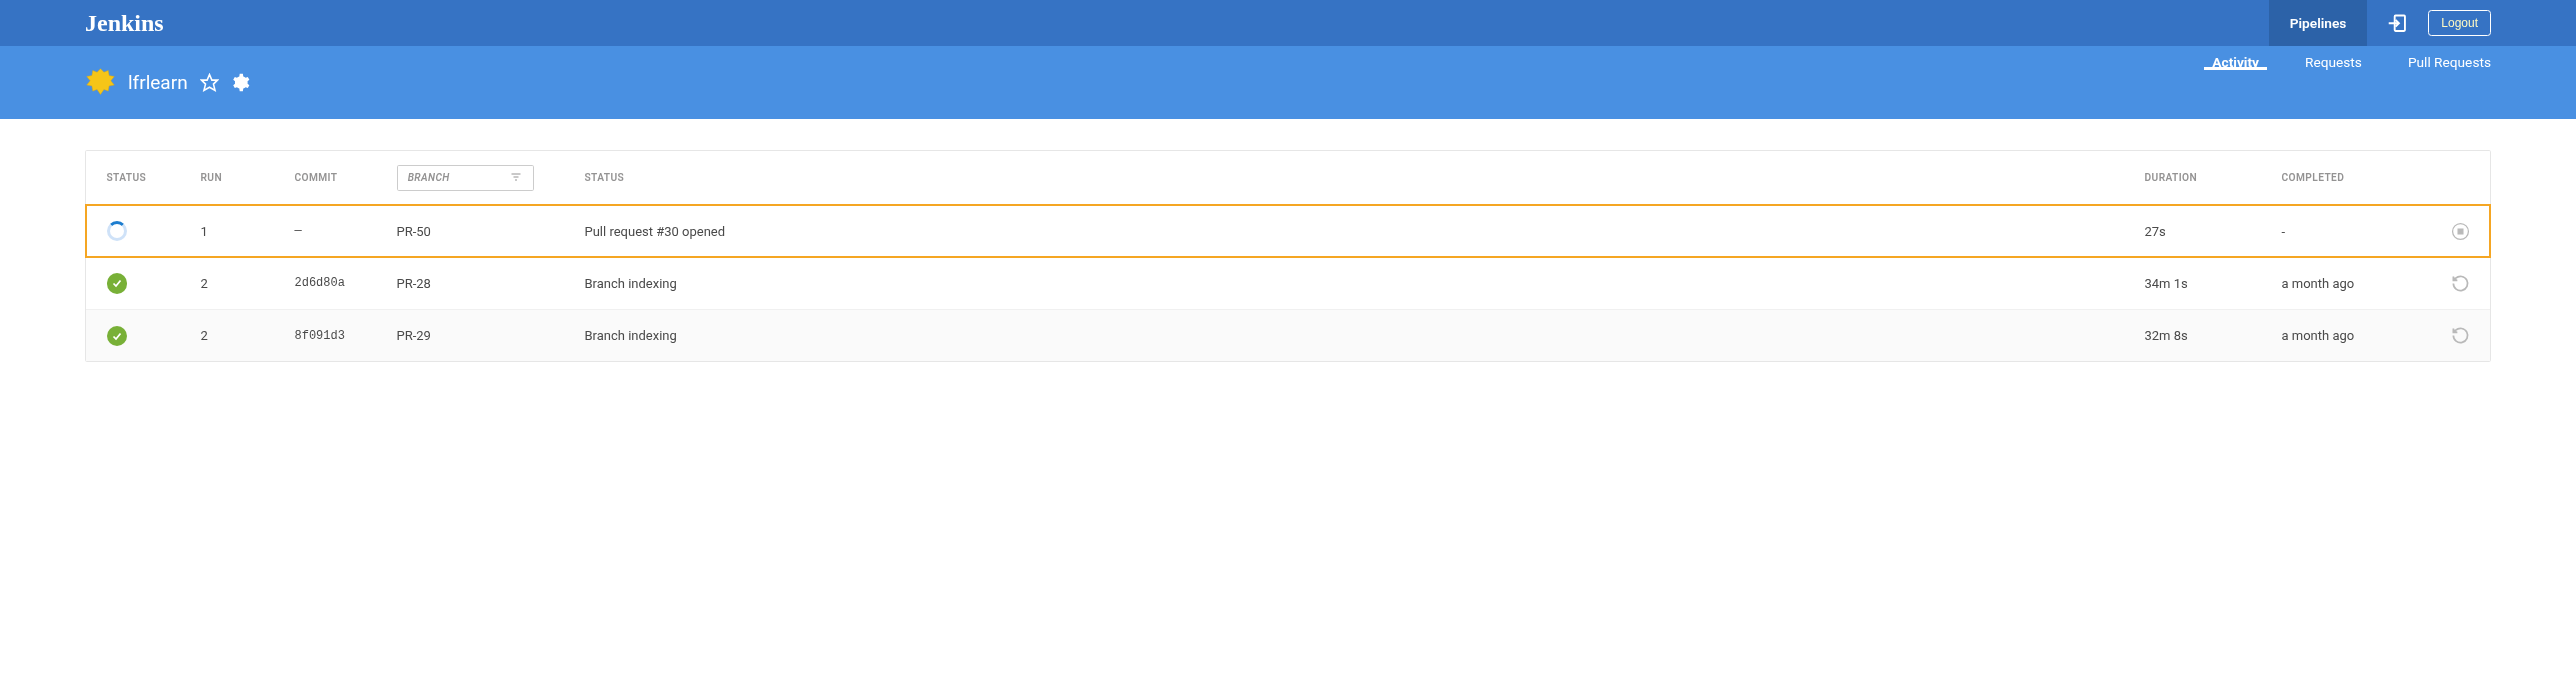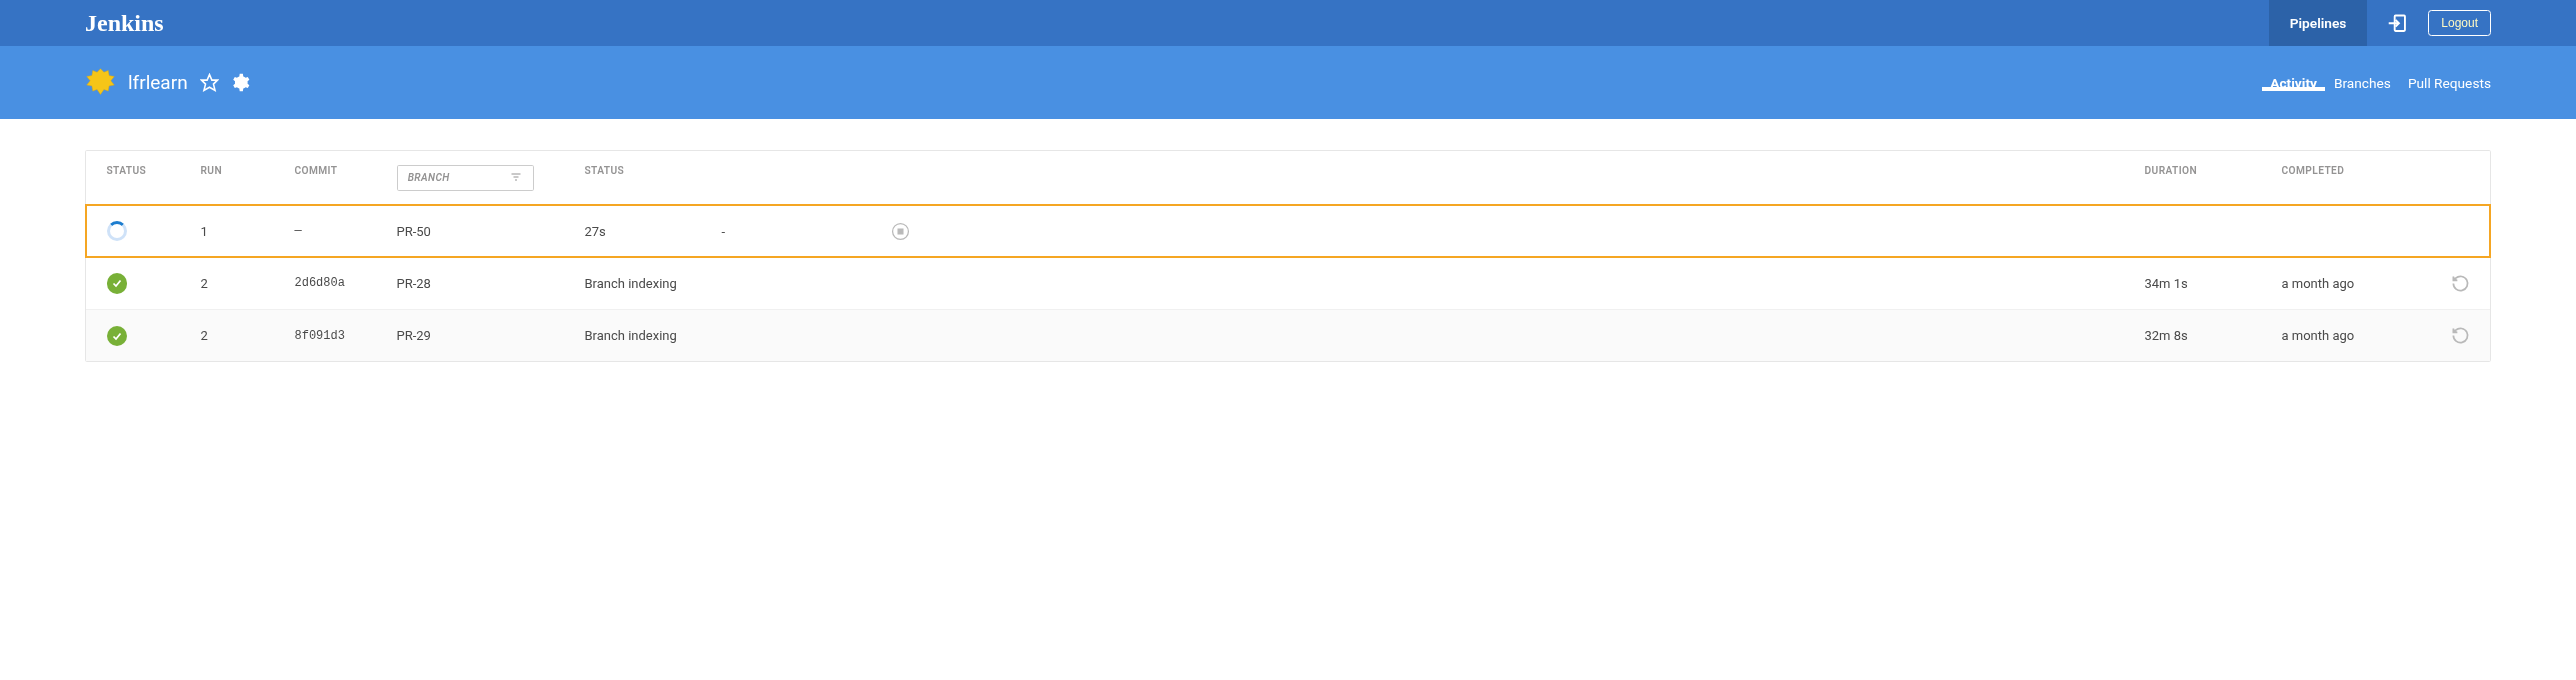--- a/index.html
+++ b/index.html
@@ -74,23 +74,23 @@
       font-size: 19px;
     }
     .star-icon, .gear-icon {
       color: #fff;
       cursor: pointer;
       display: flex;
       align-items: center;
     }
     .subtabs {
       display: flex;
-      gap: 17px;
+      gap: 46px;
       height: 100%;
-      align-items: center;
+      align-items: flex-start;
     }
     .subtab {
       color: #fff;
       font-size: 13.7px;
       display: flex;
       align-items: center;
       cursor: pointer;
       position: relative;
     }
     .subtab.active {
@@ -109,21 +109,21 @@
     .content {
       padding: 31px 85px;
     }
     .table {
       border: 0.9px solid #e6e6e6;
       border-radius: 1.7px;
     }
     .thead {
       display: flex;
       padding: 13.7px 20.5px;
-      align-items: flex-start;
+      align-items: center;
     }
     .th {
       color: #949393;
       font-size: 10.2px;
       font-weight: 600;
       letter-spacing: 0.4px;
     }
     .col-status { width: 94px; }
     .col-run { width: 94px; }
     .col-commit { width: 102px; }
@@ -222,21 +222,21 @@
       </svg>
     </div>
     <div class="gear-icon">
       <svg width="19" height="19" viewBox="0 0 24 24" fill="currentColor">
         <path d="M12 8a4 4 0 100 8 4 4 0 000-8zm9 4c0-.6 0-1.2-.1-1.7l2.3-1.8-2-3.5-2.7 1c-.9-.7-1.9-1.3-3-1.6L15 1h-4l-.5 3.4c-1.1.3-2.1.9-3 1.6l-2.7-1-2 3.5 2.3 1.8C5 10.8 5 11.4 5 12s0 1.2.1 1.7l-2.3 1.8 2 3.5 2.7-1c.9.7 1.9 1.3 3 1.6L11 23h4l.5-3.4c1.1-.3 2.1-.9 3-1.6l2.7 1 2-3.5-2.3-1.8c.1-.5.1-1.1.1-1.7z"></path>
       </svg>
     </div>
   </div>
   <div class="subtabs">
     <div class="subtab active">Activity</div>
-    <div class="subtab">Branches</div>
+    <div class="subtab">Requests</div>
     <div class="subtab">Pull Requests</div>
   </div>
 </div>
 
 <div class="content">
   <div class="table">
     <div class="thead">
       <div class="th col-status">STATUS</div>
       <div class="th col-run">RUN</div>
       <div class="th col-commit">COMMIT</div>
@@ -258,20 +258,21 @@
       <div class="th col-action"></div>
     </div>
 
     <div class="row highlighted">
       <div class="td col-status">
         <div class="spinner"></div>
       </div>
       <div class="td col-run">1</div>
       <div class="td col-commit commit-hash">—</div>
       <div class="td col-branch">PR-50</div>
+      <div class="td col-message">Pull request #30 opened</div>
       <div class="td col-duration">27s</div>
       <div class="td col-completed">-</div>
       <div class="td col-action">
         <div class="stop-icon">
           <svg width="19" height="19" viewBox="0 0 24 24" fill="none" stroke="currentColor" stroke-width="1.6">
             <circle cx="12" cy="12" r="10"></circle>
             <rect x="9" y="9" width="6" height="6" fill="currentColor"></rect>
           </svg>
         </div>
       </div>

